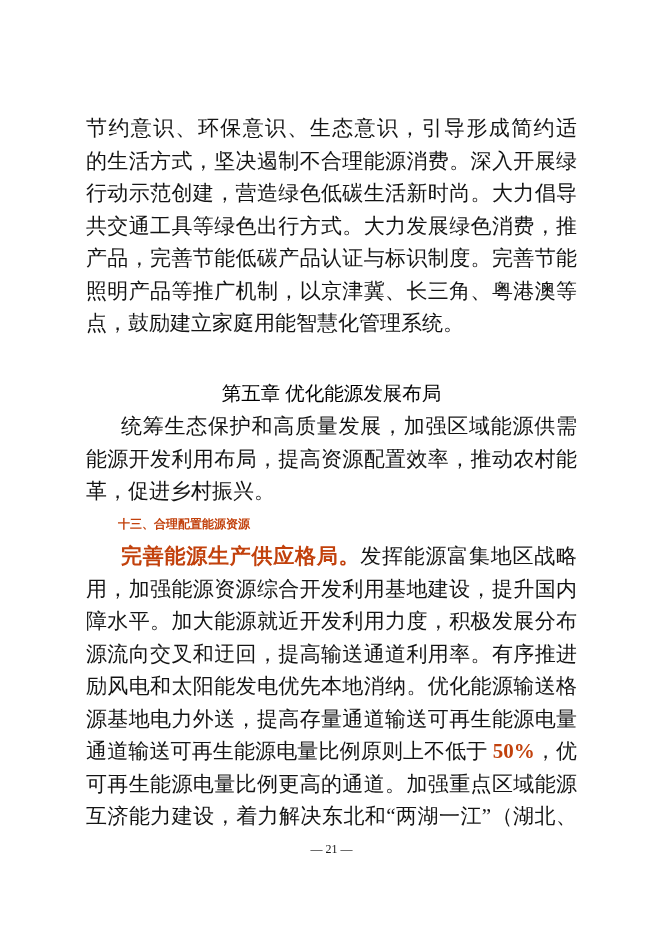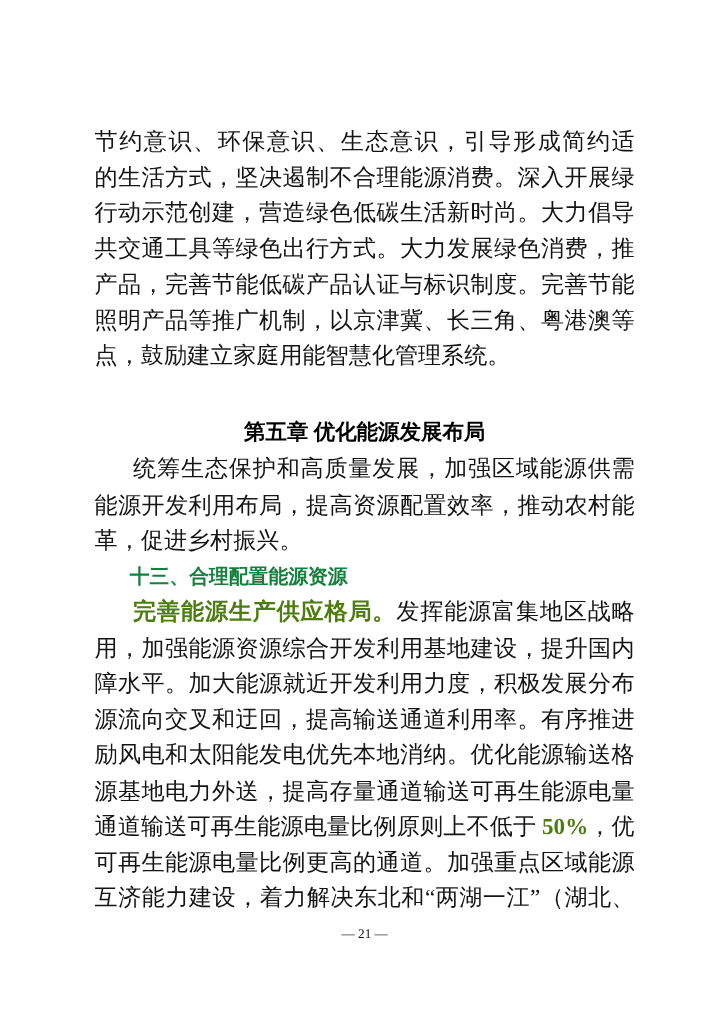--- a/index.html
+++ b/index.html
@@ -35,36 +35,36 @@
     text-align-last: left;
   }
   .line.indent {
     text-indent: 35px;
   }
   .chapter-heading {
     margin-top: 38px;
     font-size: 19.5px;
     line-height: 32.5px;
     height: 32.5px;
-    font-weight: bold;
+    font-weight: normal;
     text-align: center;
     color: #000000;
   }
   .section-heading {
-    font-size: 18px;
+    font-size: 12px;
     line-height: 32.5px;
     height: 32.5px;
     font-weight: bold;
     font-family: "Liberation Sans", "DejaVu Sans", sans-serif;
     text-indent: 32px;
-    color: #15803d;
+    color: #c2410c;
   }
   .bold {
     font-weight: bold;
-    color: #4d7c0f;
+    color: #c2410c;
   }
   .footer-line {
     font-size: 12px;
     line-height: 32.5px;
     height: 32.5px;
     text-align: center;
     color: #141414;
   }
 </style>
 </head>

